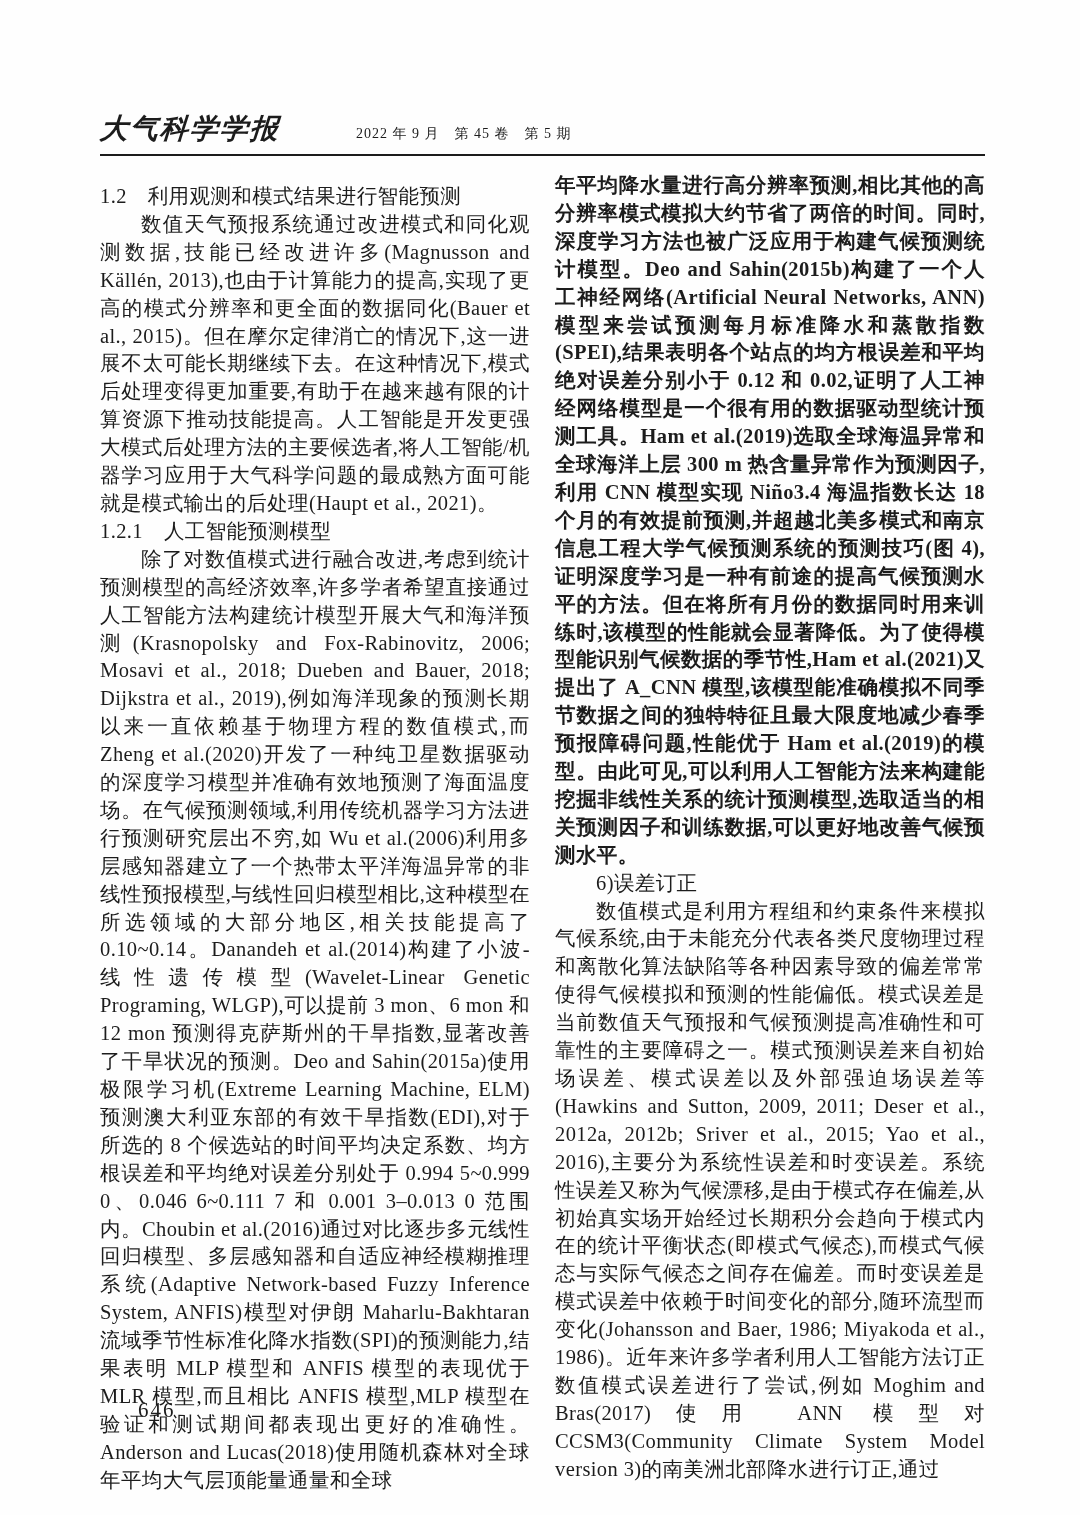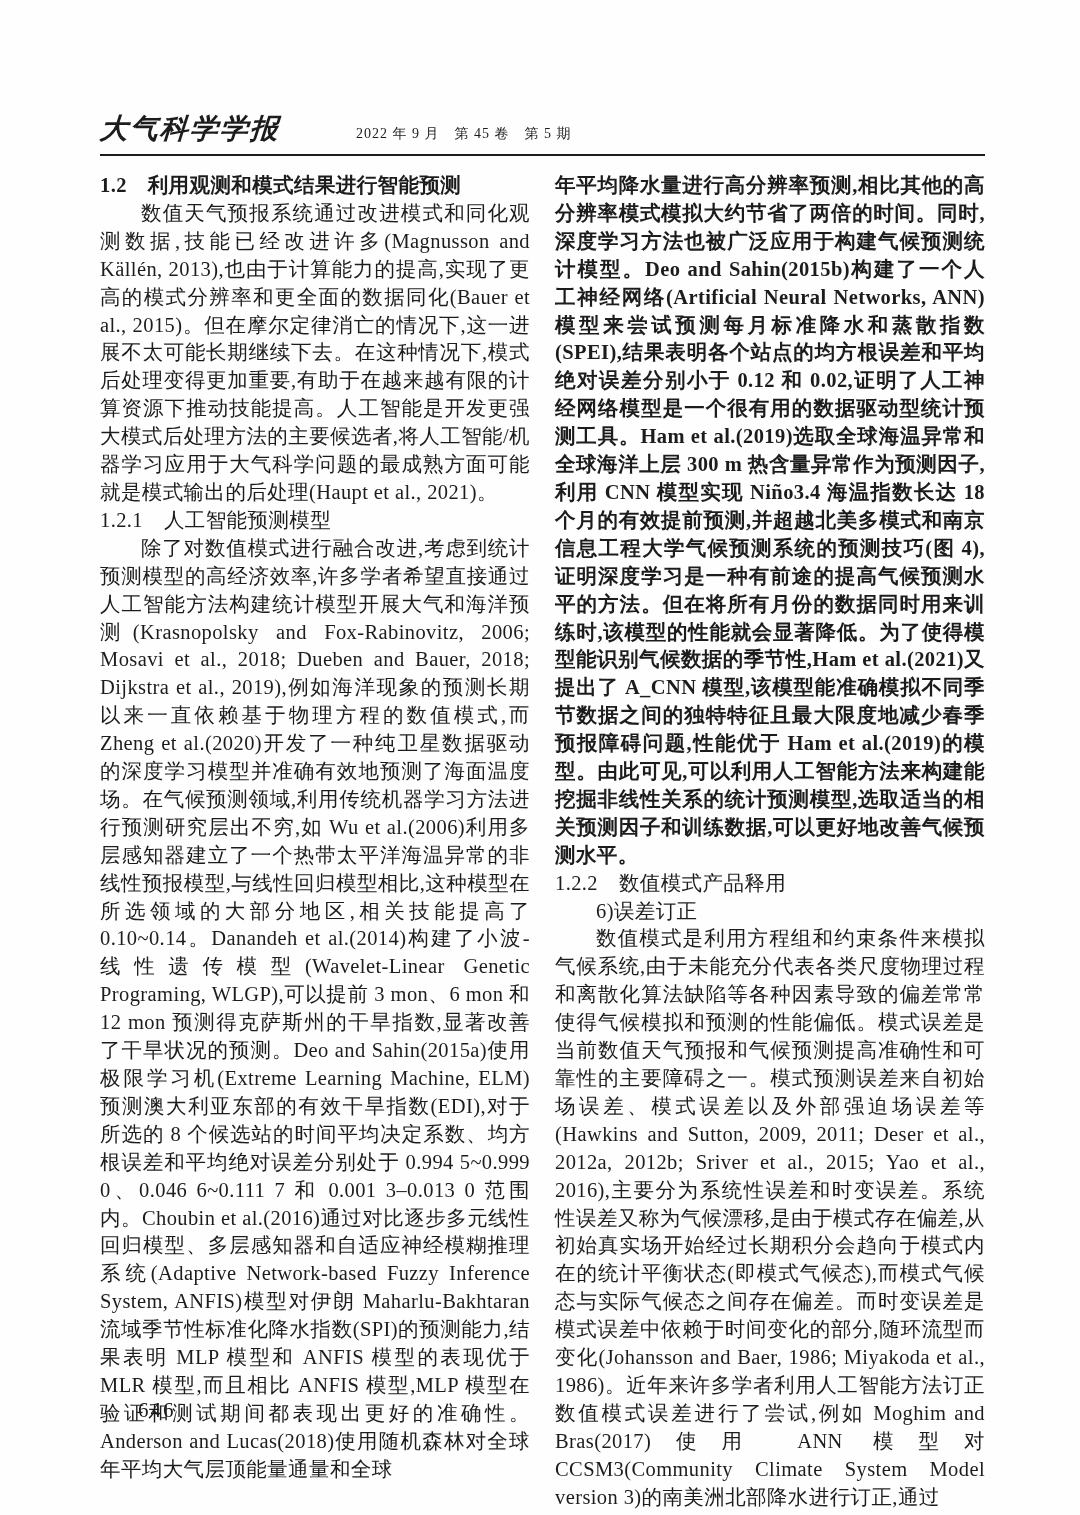--- a/index.html
+++ b/index.html
@@ -41,21 +41,21 @@
     gap:25px;
   }
   .col{
     width:430px;
     font-size:20.5px;
     line-height:27.9px;
     text-align:justify;
     letter-spacing:0.4px;
   }
   .blk{margin:0;}
-  .blk.h2{font-weight:bold;}
+  .blk.h2{font-weight:normal;margin-top:11px;}
   .blk.h3{font-weight:normal;}
   .blk.sub{text-indent:2em;}
   .blk.p{text-indent:2em;}
   .blk.pn{text-indent:0;font-weight:bold;}
   .page-num{
     position:absolute;
     left:138px;top:1398px;
     font-size:21px;
     letter-spacing:2px;
   }
@@ -72,21 +72,20 @@
 
   <div class="columns">
     <section class="col" id="left-col">
         <div class="blk h2">1.2　利用观测和模式结果进行智能预测</div>
         <div class="blk p">数值天气预报系统通过改进模式和同化观测数据,技能已经改进许多(Magnusson and Källén, 2013),也由于计算能力的提高,实现了更高的模式分辨率和更全面的数据同化(Bauer et al., 2015)。但在摩尔定律消亡的情况下,这一进展不太可能长期继续下去。在这种情况下,模式后处理变得更加重要,有助于在越来越有限的计算资源下推动技能提高。人工智能是开发更强大模式后处理方法的主要候选者,将人工智能/机器学习应用于大气科学问题的最成熟方面可能就是模式输出的后处理(Haupt et al., 2021)。</div>
         <div class="blk h3">1.2.1　人工智能预测模型</div>
         <div class="blk p">除了对数值模式进行融合改进,考虑到统计预测模型的高经济效率,许多学者希望直接通过人工智能方法构建统计模型开展大气和海洋预测(Krasnopolsky and Fox-Rabinovitz, 2006; Mosavi et al., 2018; Dueben and Bauer, 2018; Dijkstra et al., 2019),例如海洋现象的预测长期以来一直依赖基于物理方程的数值模式,而 Zheng et al.(2020)开发了一种纯卫星数据驱动的深度学习模型并准确有效地预测了海面温度场。在气候预测领域,利用传统机器学习方法进行预测研究层出不穷,如 Wu et al.(2006)利用多层感知器建立了一个热带太平洋海温异常的非线性预报模型,与线性回归模型相比,这种模型在所选领域的大部分地区,相关技能提高了 0.10~0.14。Danandeh et al.(2014)构建了小波-线性遗传模型(Wavelet-Linear Genetic Programing, WLGP),可以提前 3 mon、6 mon 和 12 mon 预测得克萨斯州的干旱指数,显著改善了干旱状况的预测。Deo and Sahin(2015a)使用极限学习机(Extreme Learning Machine, ELM)预测澳大利亚东部的有效干旱指数(EDI),对于所选的 8 个候选站的时间平均决定系数、均方根误差和平均绝对误差分别处于 0.994 5~0.999 0、0.046 6~0.111 7 和 0.001 3–0.013 0 范围内。Choubin et al.(2016)通过对比逐步多元线性回归模型、多层感知器和自适应神经模糊推理系统(Adaptive Network-based Fuzzy Inference System, ANFIS)模型对伊朗 Maharlu-Bakhtaran 流域季节性标准化降水指数(SPI)的预测能力,结果表明 MLP 模型和 ANFIS 模型的表现优于 MLR 模型,而且相比 ANFIS 模型,MLP 模型在验证和测试期间都表现出更好的准确性。Anderson and Lucas(2018)使用随机森林对全球年平均大气层顶能量通量和全球</div>
       </section>
     <section class="col" id="right-col">
         <div class="blk pn">年平均降水量进行高分辨率预测,相比其他的高分辨率模式模拟大约节省了两倍的时间。同时,深度学习方法也被广泛应用于构建气候预测统计模型。Deo and Sahin(2015b)构建了一个人工神经网络(Artificial Neural Networks, ANN)模型来尝试预测每月标准降水和蒸散指数(SPEI),结果表明各个站点的均方根误差和平均绝对误差分别小于 0.12 和 0.02,证明了人工神经网络模型是一个很有用的数据驱动型统计预测工具。Ham et al.(2019)选取全球海温异常和全球海洋上层 300 m 热含量异常作为预测因子,利用 CNN 模型实现 Niño3.4 海温指数长达 18 个月的有效提前预测,并超越北美多模式和南京信息工程大学气候预测系统的预测技巧(图 4),证明深度学习是一种有前途的提高气候预测水平的方法。但在将所有月份的数据同时用来训练时,该模型的性能就会显著降低。为了使得模型能识别气候数据的季节性,Ham et al.(2021)又提出了 A_CNN 模型,该模型能准确模拟不同季节数据之间的独特特征且最大限度地减少春季预报障碍问题,性能优于 Ham et al.(2019)的模型。由此可见,可以利用人工智能方法来构建能挖掘非线性关系的统计预测模型,选取适当的相关预测因子和训练数据,可以更好地改善气候预测水平。</div>
-        <div class="blk h3">1.2.2　数值模式产品释用</div>
         <div class="blk sub">6)误差订正</div>
         <div class="blk p">数值模式是利用方程组和约束条件来模拟气候系统,由于未能充分代表各类尺度物理过程和离散化算法缺陷等各种因素导致的偏差常常使得气候模拟和预测的性能偏低。模式误差是当前数值天气预报和气候预测提高准确性和可靠性的主要障碍之一。模式预测误差来自初始场误差、模式误差以及外部强迫场误差等(Hawkins and Sutton, 2009, 2011; Deser et al., 2012a, 2012b; Sriver et al., 2015; Yao et al., 2016),主要分为系统性误差和时变误差。系统性误差又称为气候漂移,是由于模式存在偏差,从初始真实场开始经过长期积分会趋向于模式内在的统计平衡状态(即模式气候态),而模式气候态与实际气候态之间存在偏差。而时变误差是模式误差中依赖于时间变化的部分,随环流型而变化(Johansson and Baer, 1986; Miyakoda et al., 1986)。近年来许多学者利用人工智能方法订正数值模式误差进行了尝试,例如 Moghim and Bras(2017)使用 ANN 模型对 CCSM3(Community Climate System Model version 3)的南美洲北部降水进行订正,通过</div>
       </section>
   </div>
 
   <span class="page-num">646</span>
 
 </div>
 
 </body></html>

